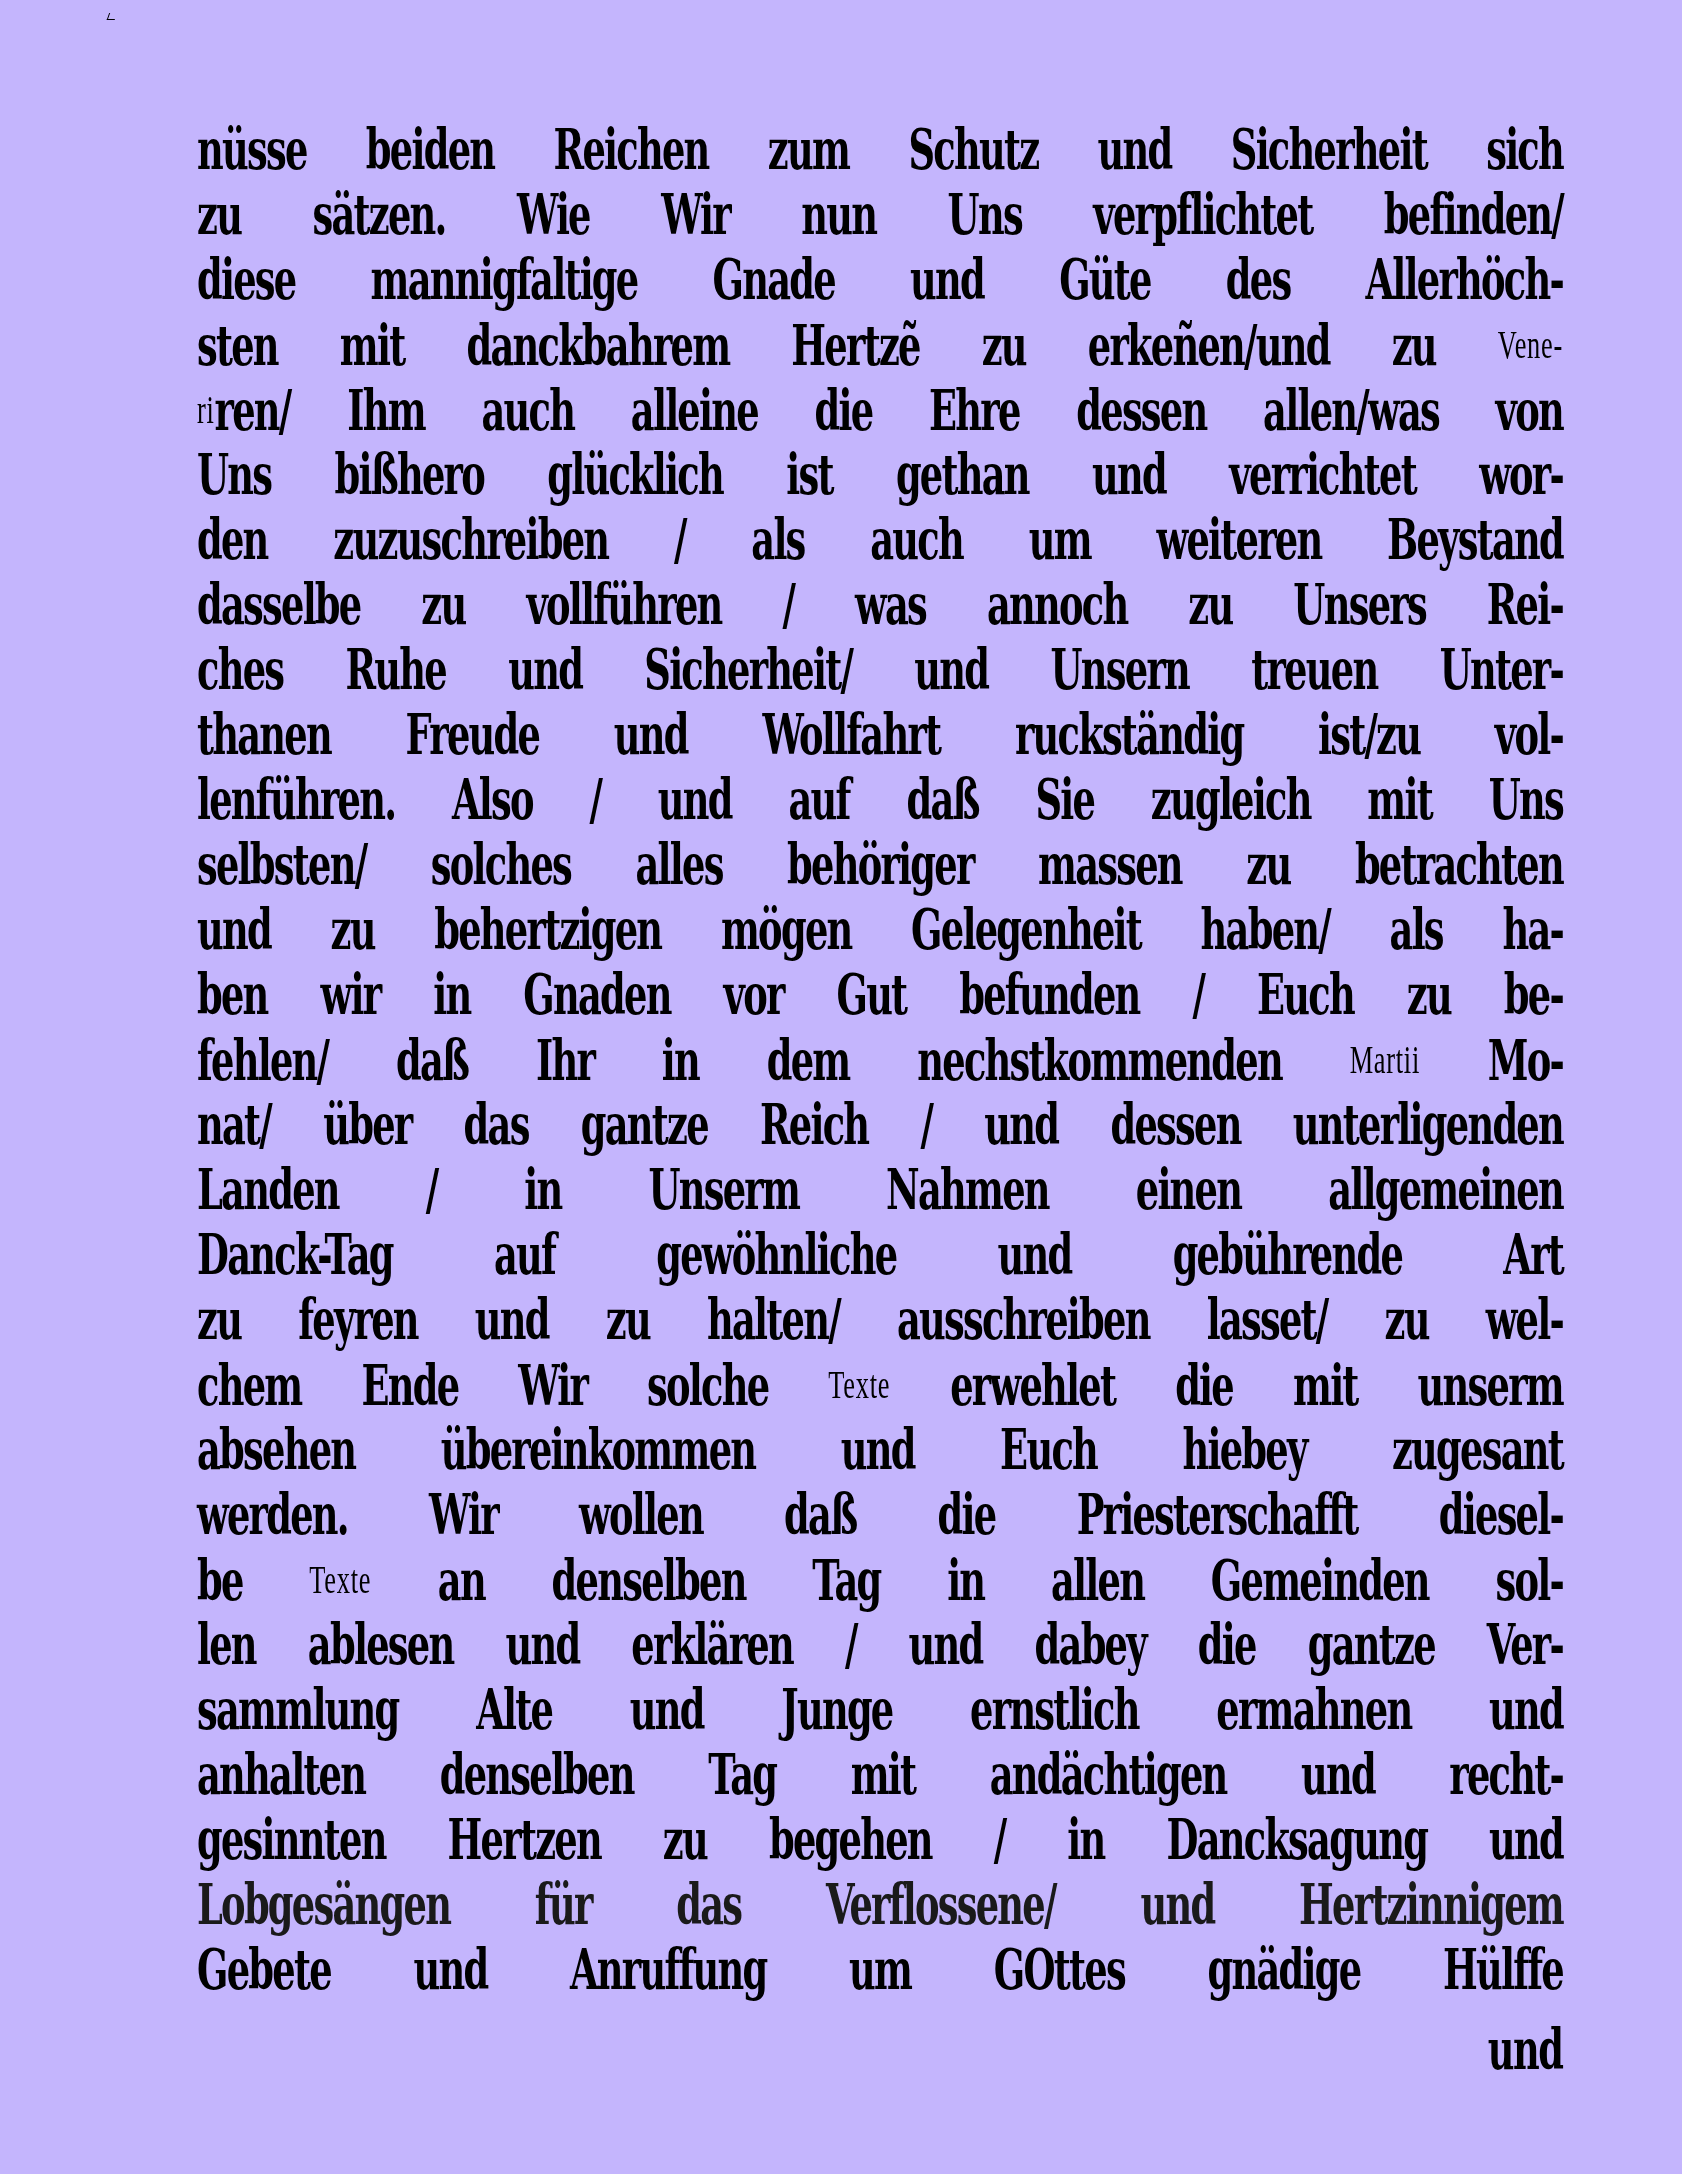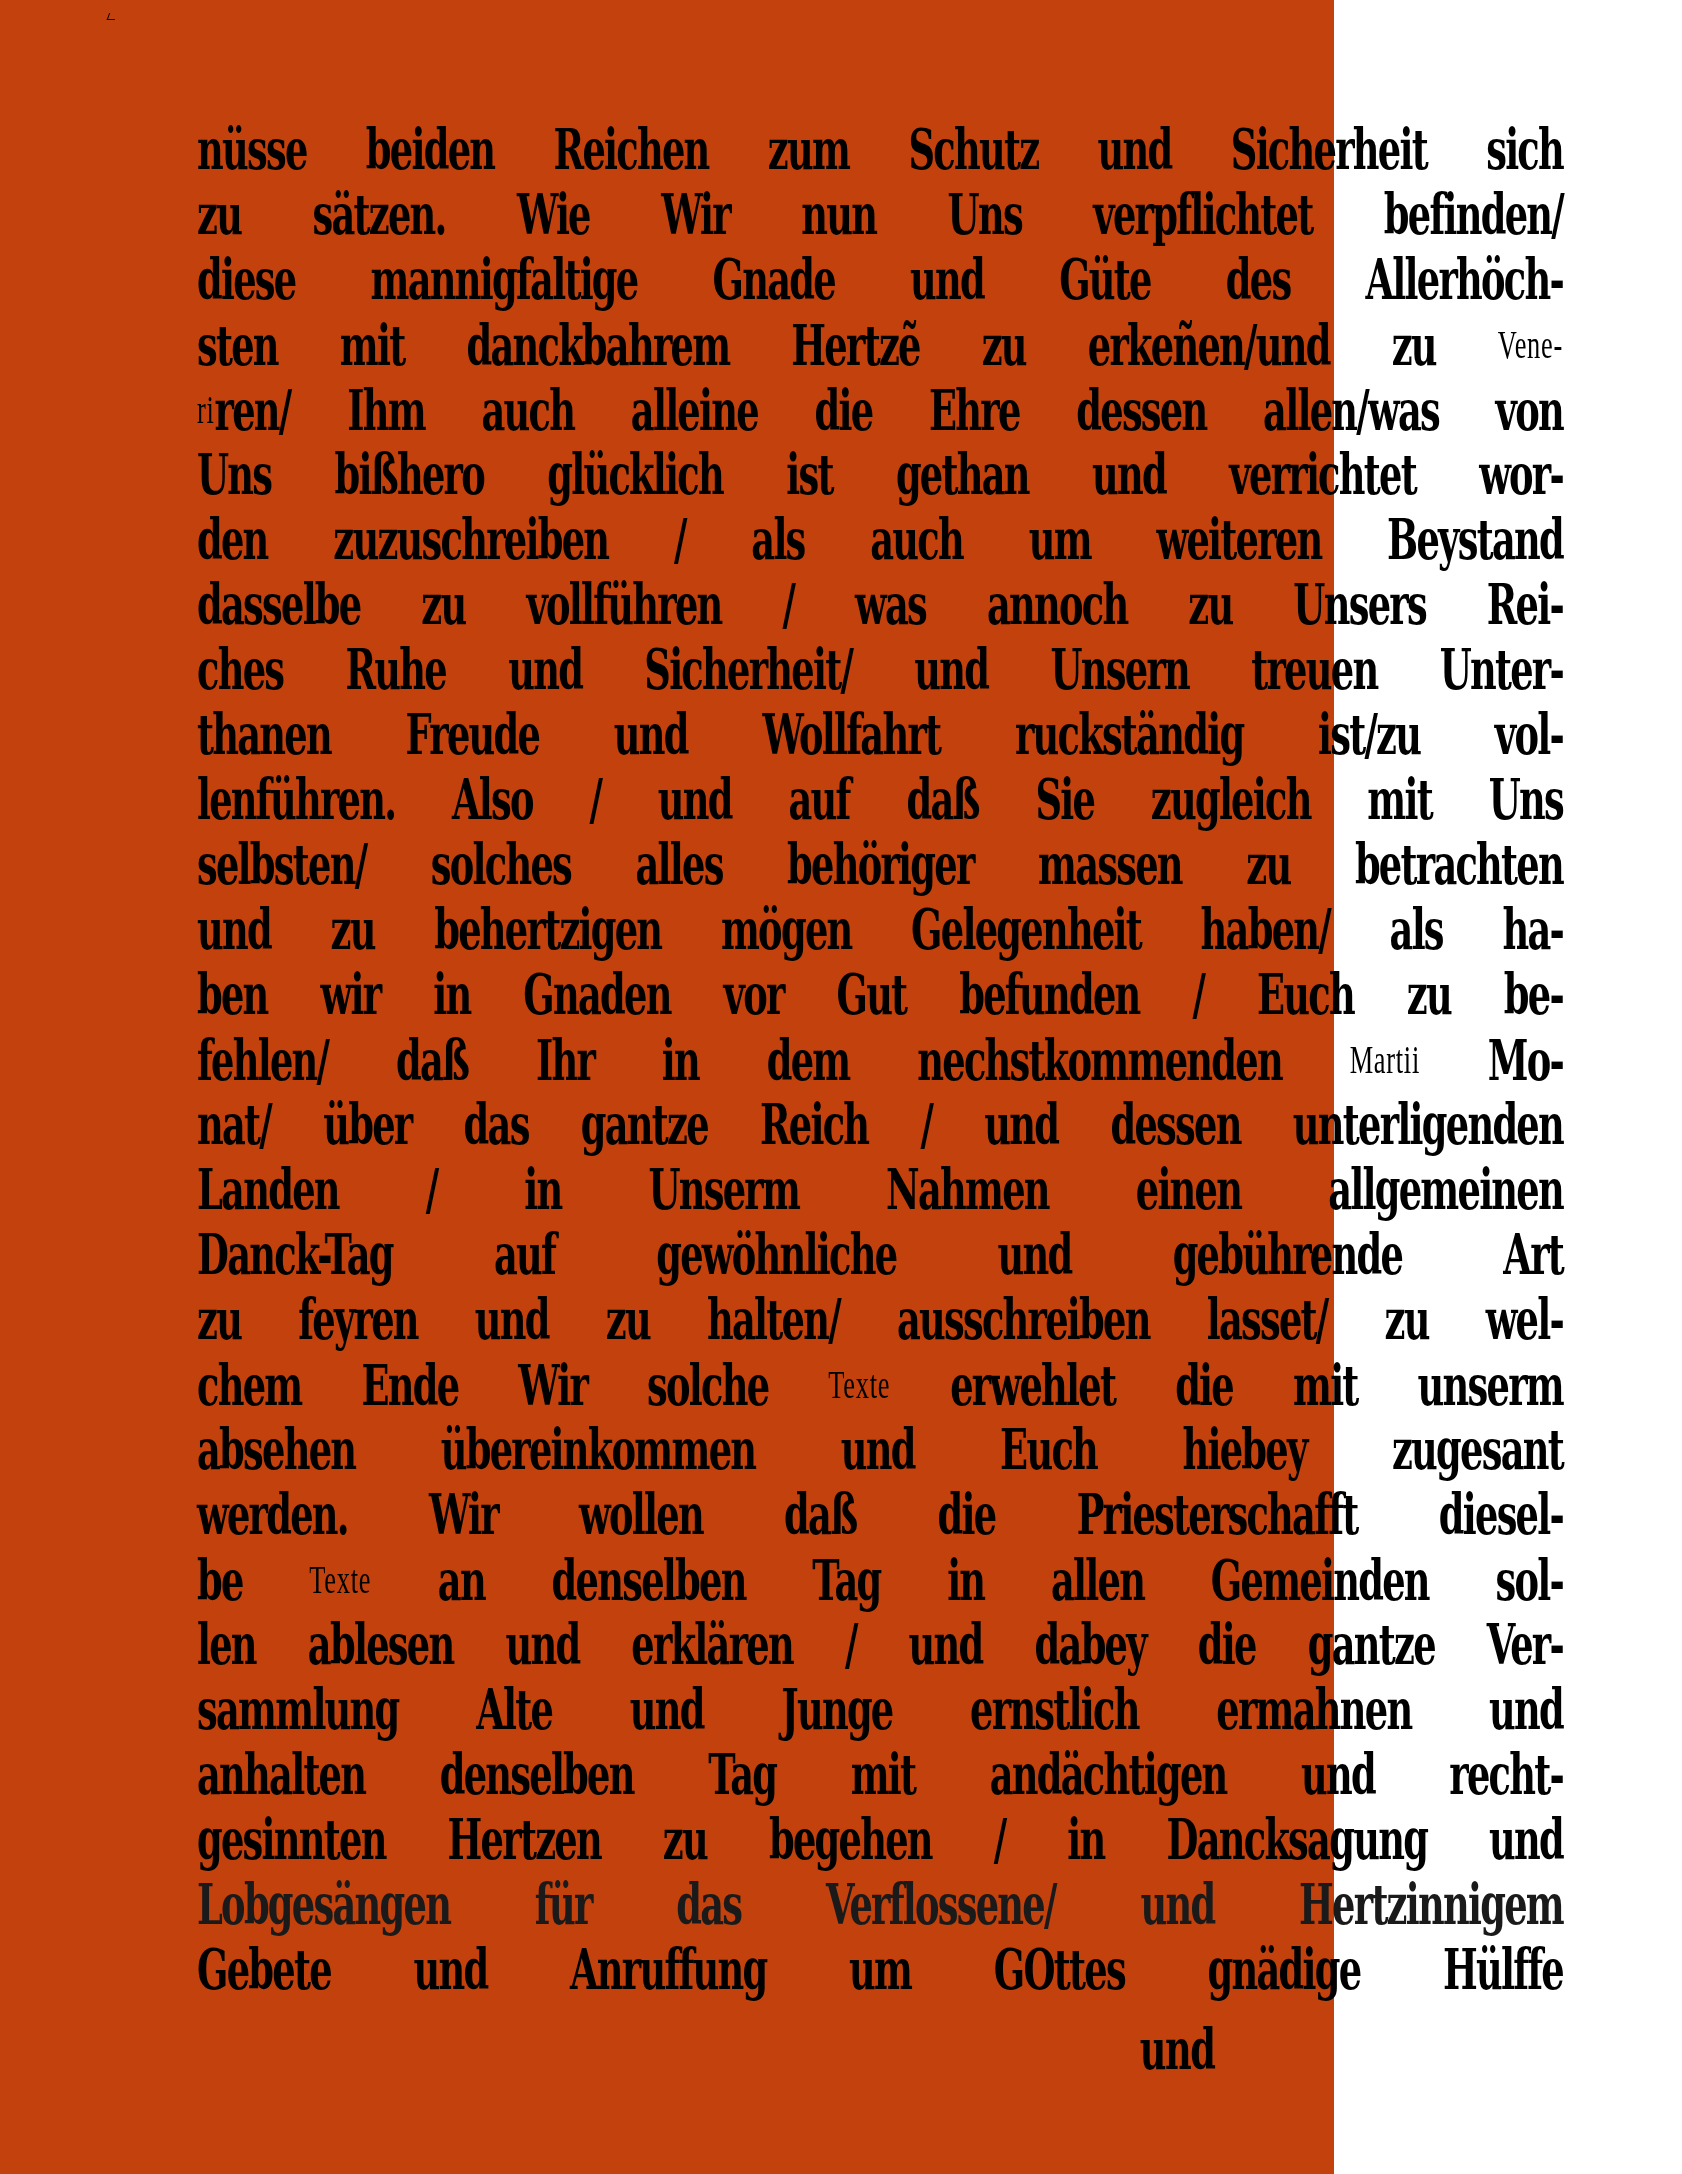--- a/index.html
+++ b/index.html
@@ -11,23 +11,23 @@
       width: 1682px;
       height: 2175px;
       position: relative;
       overflow: hidden;
       font-family: "DejaVu Serif", "Liberation Serif", serif;
       color: #000000;
     }
     .page {
       position: absolute;
       left: 0; top: 0;
-      width: 1334px;
+      width: 1682px;
       height: 2175px;
-      background: #c2410c;
+      background: #c4b5fd;
     }
     .corner-mark {
       position: absolute;
       left: 108px;
       top: 13px;
       width: 7.3px;
       height: 5.5px;
       border-left: 1.8px solid #000;
       border-bottom: 1.8px solid #000;
       transform: skewX(-20deg);

